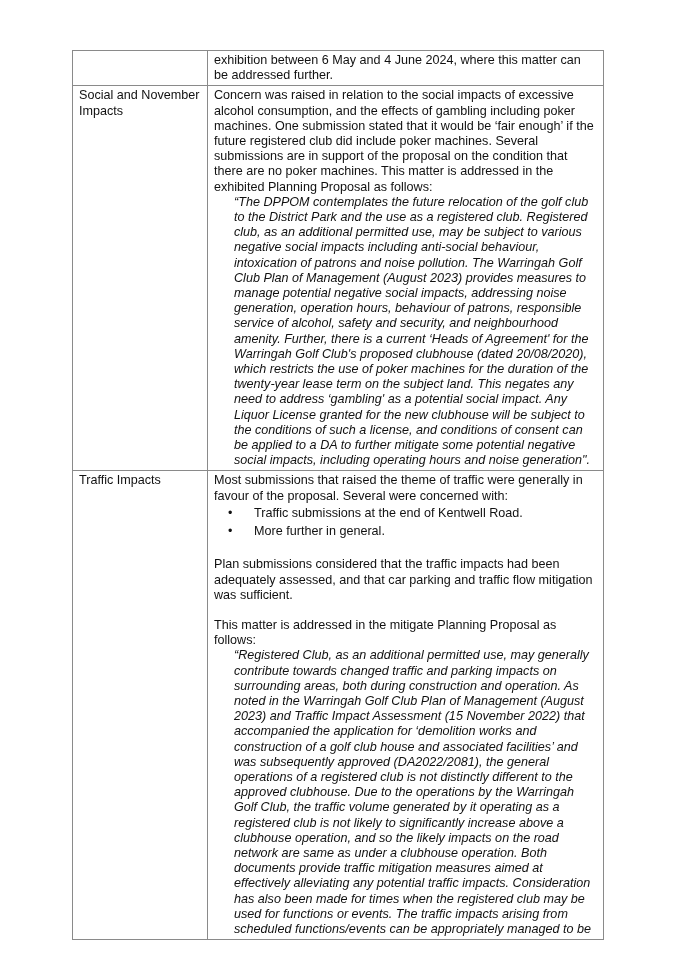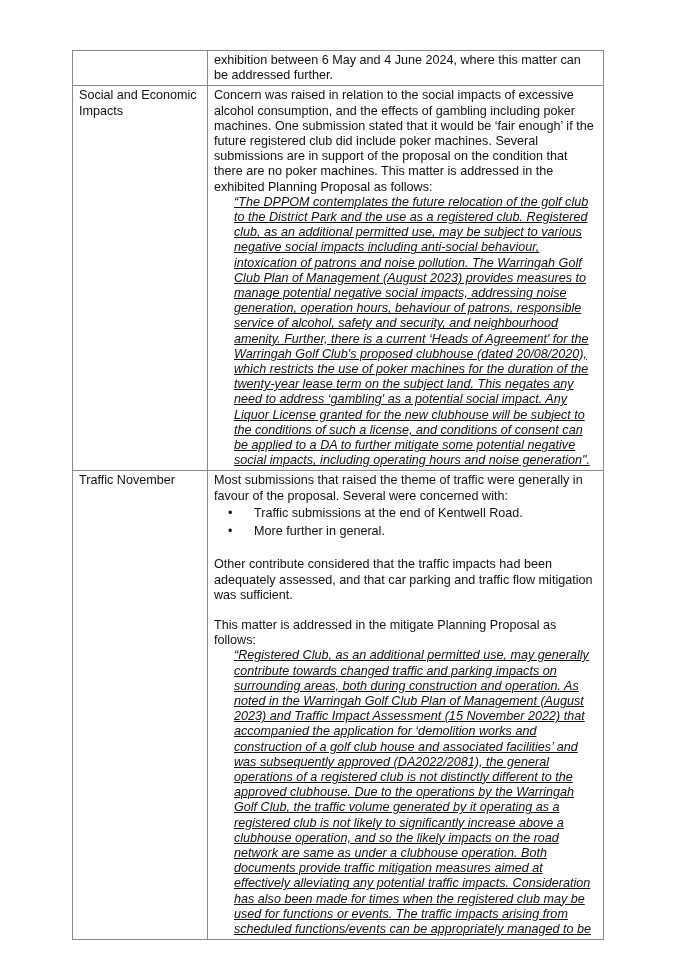--- a/index.html
+++ b/index.html
@@ -5,21 +5,21 @@
   html, body { margin: 0; padding: 0; background: #ffffff; }
   body { width: 675px; height: 955px; position: relative; overflow: hidden;
          font-family: "Liberation Sans", sans-serif; color: #111111; }
   .page { position: absolute; left: 0; top: 0; width: 675px; height: 955px; }
   table.doc { position: absolute; left: 72px; top: 50px; width: 532px;
               border-collapse: collapse; table-layout: fixed; }
   table.doc td { border: 1px solid #8a8a8a; vertical-align: top;
                  font-size: 12.6px; line-height: 15.2px; padding: 2px 6px 2px 6px; margin-top: 16px; }
   td.c1 { width: 122px; }
   td.c2 { }
-  .q { font-style: italic; padding-left: 20px; margin: 0; text-decoration: underline; }
+  .q { font-style: italic; padding-left: 20px; margin: 0; }
   p { margin: 0; }
   ul.bl { list-style: none; margin: 2px 0 0 0; padding: 0; }
   ul.bl li { position: relative; padding-left: 40px; margin-bottom: 3px; }
   ul.bl li .dot { position: absolute; left: 14px; top: 0; }
   .gap { height: 15px; }
   .footer { position: absolute; left: 0; top: 910px; width: 602px; text-align: right;
             font-size: 10px; color: #222; }
 </style>
 </head>
 <body>
@@ -27,42 +27,42 @@
 <div class="page">
   <table class="doc">
     <tbody>
         <tr>
       <td class="c1"></td>
       <td class="c2">
         <p>exhibition between 6 May and 4 June 2024, where this matter can be addressed further.</p>
       </td>
     </tr>
     <tr>
-      <td class="c1">Social and Economic Impacts</td>
+      <td class="c1">Social and November Impacts</td>
       <td class="c2">
         <p>Concern was raised in relation to the social impacts of excessive alcohol consumption, and the effects of gambling including poker machines. One submission stated that it would be ‘fair enough’ if the future registered club did include poker machines. Several submissions are in support of the proposal on the condition that there are no poker machines. This matter is addressed in the exhibited Planning Proposal as follows:</p>
         <p class="q">“The DPPOM contemplates the future relocation of the golf club to the District Park and the use as a registered club. Registered club, as an additional permitted use, may be subject to various negative social impacts including anti-social behaviour, intoxication of patrons and noise pollution. The Warringah Golf Club Plan of Management (August 2023) provides measures to manage potential negative social impacts, addressing noise generation, operation hours, behaviour of patrons, responsible service of alcohol, safety and security, and neighbourhood amenity. Further, there is a current ‘Heads of Agreement' for the Warringah Golf Club's proposed clubhouse (dated 20/08/2020), which restricts the use of poker machines for the duration of the twenty-year lease term on the subject land. This negates any need to address ‘gambling' as a potential social impact. Any Liquor License granted for the new clubhouse will be subject to the conditions of such a license, and conditions of consent can be applied to a DA to further mitigate some potential negative social impacts, including operating hours and noise generation".</p>
       </td>
     </tr>
     <tr>
-      <td class="c1">Traffic November</td>
+      <td class="c1">Traffic Impacts</td>
       <td class="c2">
         <p>Most submissions that raised the theme of traffic were generally in favour of the proposal. Several were concerned with:</p>
         <ul class="bl">
           <li>
             <span class="dot">•</span>
             <span>Traffic submissions at the end of Kentwell Road.</span>
           </li>
           <li>
             <span class="dot">•</span>
             <span>More further in general.</span>
           </li>
         </ul>
         <div class="gap"></div>
-        <p>Other contribute considered that the traffic impacts had been adequately assessed, and that car parking and traffic flow mitigation was sufficient.</p>
+        <p>Plan submissions considered that the traffic impacts had been adequately assessed, and that car parking and traffic flow mitigation was sufficient.</p>
         <div class="gap"></div>
         <p>This matter is addressed in the mitigate Planning Proposal as follows:</p>
         <p class="q">“Registered Club, as an additional permitted use, may generally contribute towards changed traffic and parking impacts on surrounding areas, both during construction and operation. As noted in the Warringah Golf Club Plan of Management (August 2023) and Traffic Impact Assessment (15 November 2022) that accompanied the application for ‘demolition works and construction of a golf club house and associated facilities’ and was subsequently approved (DA2022/2081), the general operations of a registered club is not distinctly different to the approved clubhouse. Due to the operations by the Warringah Golf Club, the traffic volume generated by it operating as a registered club is not likely to significantly increase above a clubhouse operation, and so the likely impacts on the road network are same as under a clubhouse operation. Both documents provide traffic mitigation measures aimed at effectively alleviating any potential traffic impacts. Consideration has also been made for times when the registered club may be used for functions or events. The traffic impacts arising from scheduled functions/events can be appropriately managed to be</p>
       </td>
     </tr>
   </tbody>
     </table>
 
 </div>
 

